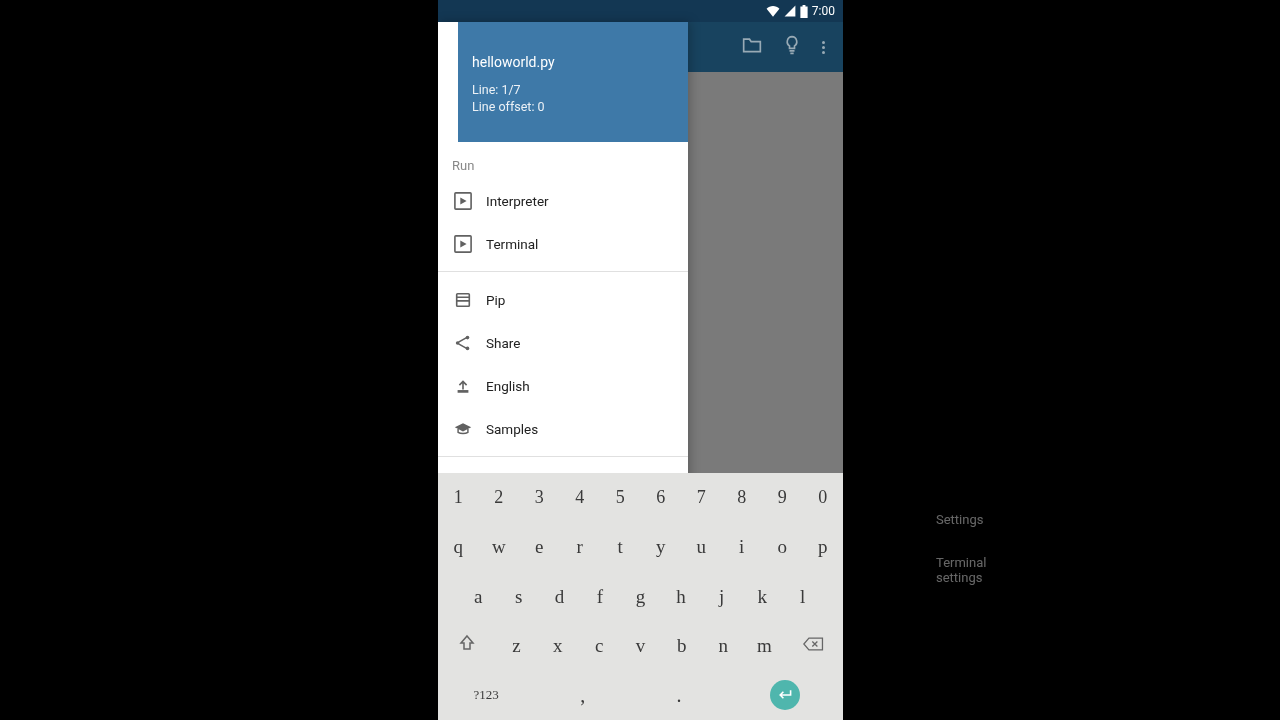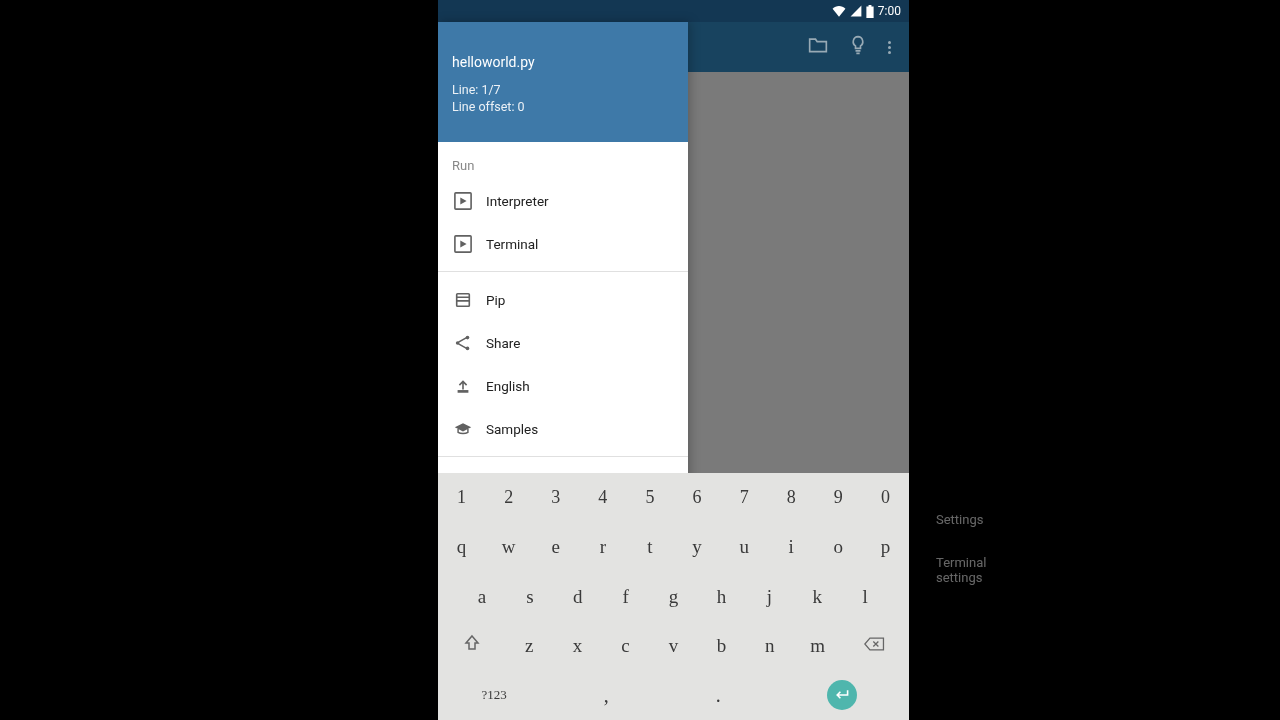--- a/index.html
+++ b/index.html
@@ -1,30 +1,30 @@
 <!DOCTYPE html>
 <html><head>
 <meta charset="utf-8">
 <style>
   * { margin: 0; padding: 0; box-sizing: border-box; font-family: Roboto, Arial, sans-serif; }
   body { background: #000; width: 1280px; height: 720px; overflow: hidden; position: relative; }
-  .phone { position: absolute; left: 438px; top: 0; width: 471px; height: 720px; background: #7a7a7a; }
+  .phone { position: absolute; left: 438px; top: 0; width: 405px; height: 720px; background: #7a7a7a; }
   
   .statusbar { height: 22px; background: #133753; display: flex; justify-content: flex-end; align-items: center; padding-right: 8px; gap: 4px; color: #fff; font-size: 12px; }
   .statusbar svg { fill: #fff; }
   
   .appbar-bg { position: absolute; top: 22px; left: 0; right: 0; height: 50px; background: #18435f; }
   .appbar-icons { position: absolute; top: 22px; right: 0; height: 50px; display: flex; align-items: center; gap: 22px; padding-right: 18px; }
   .appbar-icons svg { stroke: #98aab5; fill: none; stroke-width: 2; }
   .appbar-icons .dots span { display: block; width: 3px; height: 3px; background: #98aab5; border-radius: 50%; margin: 2px 0; }
   
   .content-bg { position: absolute; top: 72px; left: 0; right: 0; bottom: 0; background: #7a7a7a; }
   
   .drawer { position: absolute; top: 22px; left: 0; width: 250px; background: #fff; height: 698px; box-shadow: 2px 0 10px rgba(0,0,0,0.25); }
-  .drawer-header { background: #3e79a8; color: #fff; padding: 32px 18px 14px 14px; height: 120px; }
+  .drawer-header { background: #3e79a8; color: #fff; padding: 32px 18px 14px 14px; height: 120px; margin-left: 20px; }
   .drawer-header .fn { font-size: 14px; margin-bottom: 12px; }
   .drawer-header .ln { font-size: 12.5px; opacity: 0.9; line-height: 1.35; }
   
   .section-label { color: #888; font-size: 13px; padding: 16px 14px 6px 14px; }
   .menu-item { display: flex; align-items: center; height: 43px; padding: 0 14px; gap: 12px; cursor: pointer; }
   .menu-item .icn { width: 22px; height: 22px; display: flex; align-items: center; justify-content: center; }
   .menu-item .icn svg { stroke: #616161; fill: none; stroke-width: 1.8; }
   .menu-item .lbl { font-size: 13.5px; color: #222; }
   .divider { height: 1px; background: #e0e0e0; margin: 6px 0; }
   

